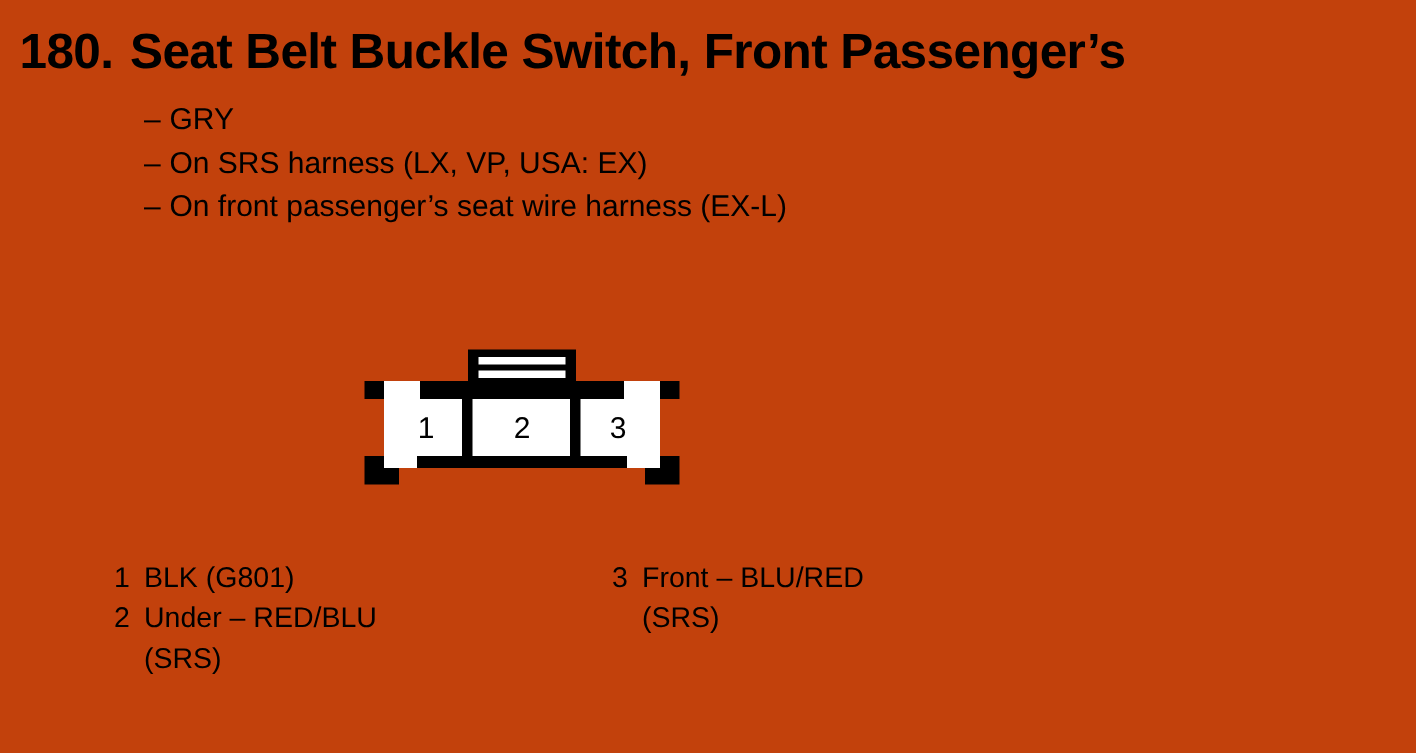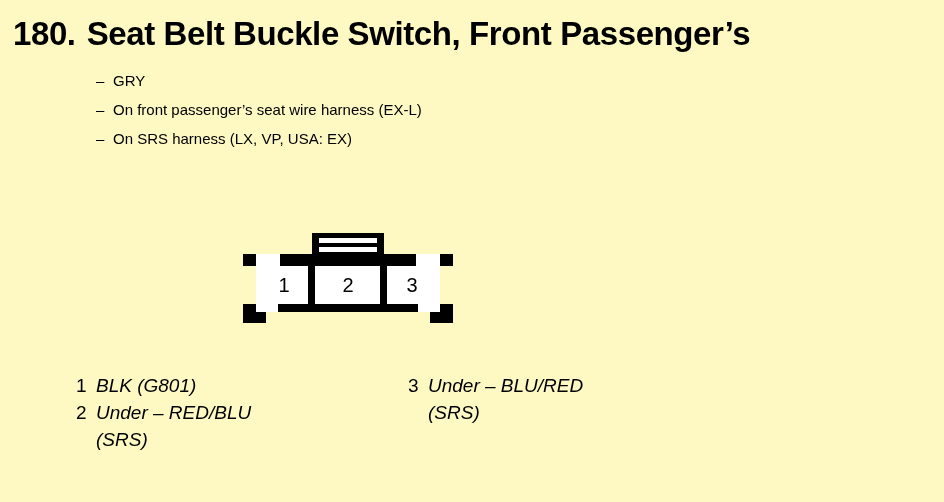--- a/index.html
+++ b/index.html
@@ -13,21 +13,21 @@
     position: relative;
     overflow: hidden;
     font-family: "Liberation Sans", sans-serif;
     color: #000000;
     -webkit-font-smoothing: none;
   }
 
   .page {
     position: absolute;
     inset: 0;
-    background: #fef9c3;
+    background: #c2410c;
   }
 
   
   .title {
     position: absolute;
     left: 13px;
     top: 17px;
     font-size: 33px;
     font-weight: bold;
     letter-spacing: -0.4px;
@@ -37,21 +37,21 @@
   .title .num {
     display: inline-block;
     margin-right: 11px;
   }
 
   
   .bullets {
     position: absolute;
     left: 96px;
     top: 66px;
-    font-size: 15px;
+    font-size: 20px;
     line-height: 29px;
   }
   .bullet-row {
     white-space: nowrap;
   }
   .bullet-dash {
     display: inline-block;
     width: 17px;
   }
 
@@ -88,41 +88,40 @@
     padding-left: 20px;
     white-space: nowrap;
   }
   .legend-index {
     position: absolute;
     left: 0;
     top: 0;
   }
   .legend-line {
     white-space: nowrap;
-    font-style: italic;
   }
 </style>
 </head>
 <body>
 
 <div class="page">
 
   <div class="title">
     <span class="num">180.</span><span>Seat Belt Buckle Switch, Front Passenger’s</span>
   </div>
 
   <div class="bullets">
     <div class="bullet-row">
       <span class="bullet-dash">–</span><span>GRY</span>
     </div>
     <div class="bullet-row">
-      <span class="bullet-dash">–</span><span>On front passenger’s seat wire harness (EX-L)</span>
+      <span class="bullet-dash">–</span><span>On SRS harness (LX, VP, USA: EX)</span>
     </div>
     <div class="bullet-row">
-      <span class="bullet-dash">–</span><span>On SRS harness (LX, VP, USA: EX)</span>
+      <span class="bullet-dash">–</span><span>On front passenger’s seat wire harness (EX-L)</span>
     </div>
   </div>
 
   <div class="connector">
     <svg width="216" height="100" viewBox="0 0 216 100" xmlns="http://www.w3.org/2000/svg">
 
       <path d="
         M 72 5
         L 144 5
         L 144 26
@@ -175,18 +174,18 @@
     <div class="legend-item">
       <span class="legend-index">2</span>
       <div class="legend-line">Under – RED/BLU</div>
       <div class="legend-line">(SRS)</div>
     </div>
   </div>
 
   <div class="legend col-right">
     <div class="legend-item">
       <span class="legend-index">3</span>
-      <div class="legend-line">Under – BLU/RED</div>
+      <div class="legend-line">Front – BLU/RED</div>
       <div class="legend-line">(SRS)</div>
     </div>
   </div>
 
 </div>
 
 </body></html>

